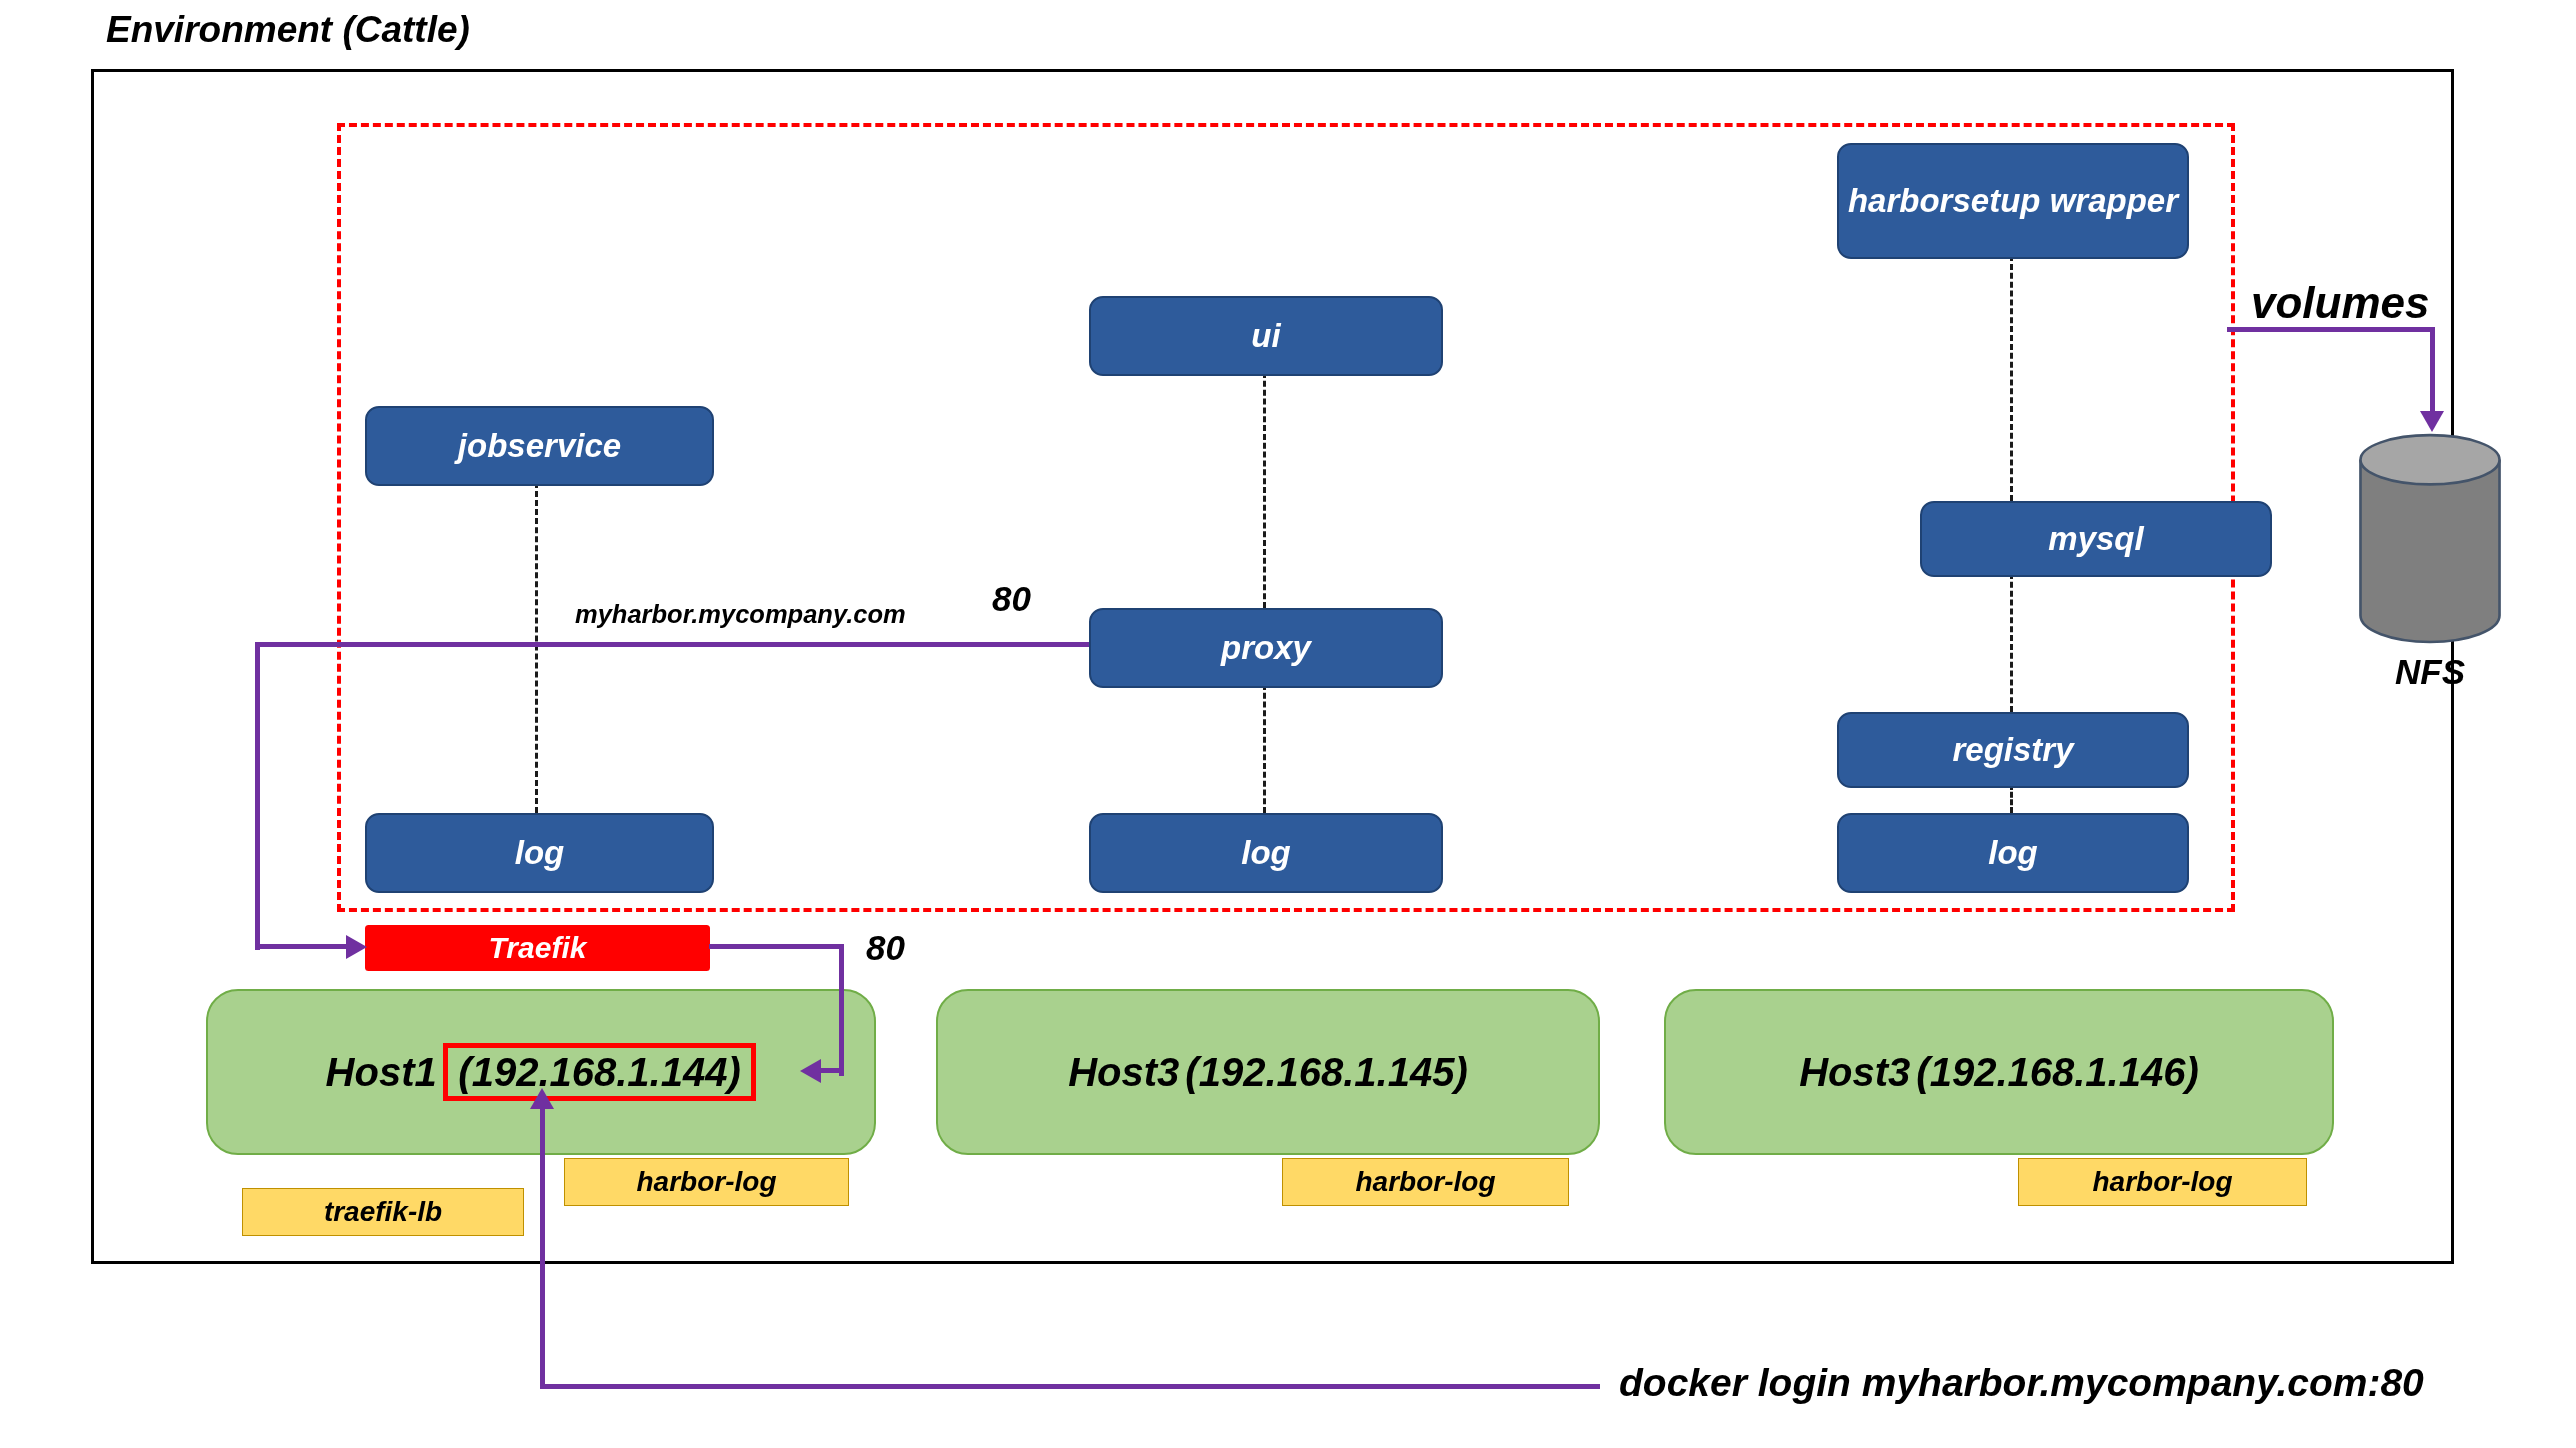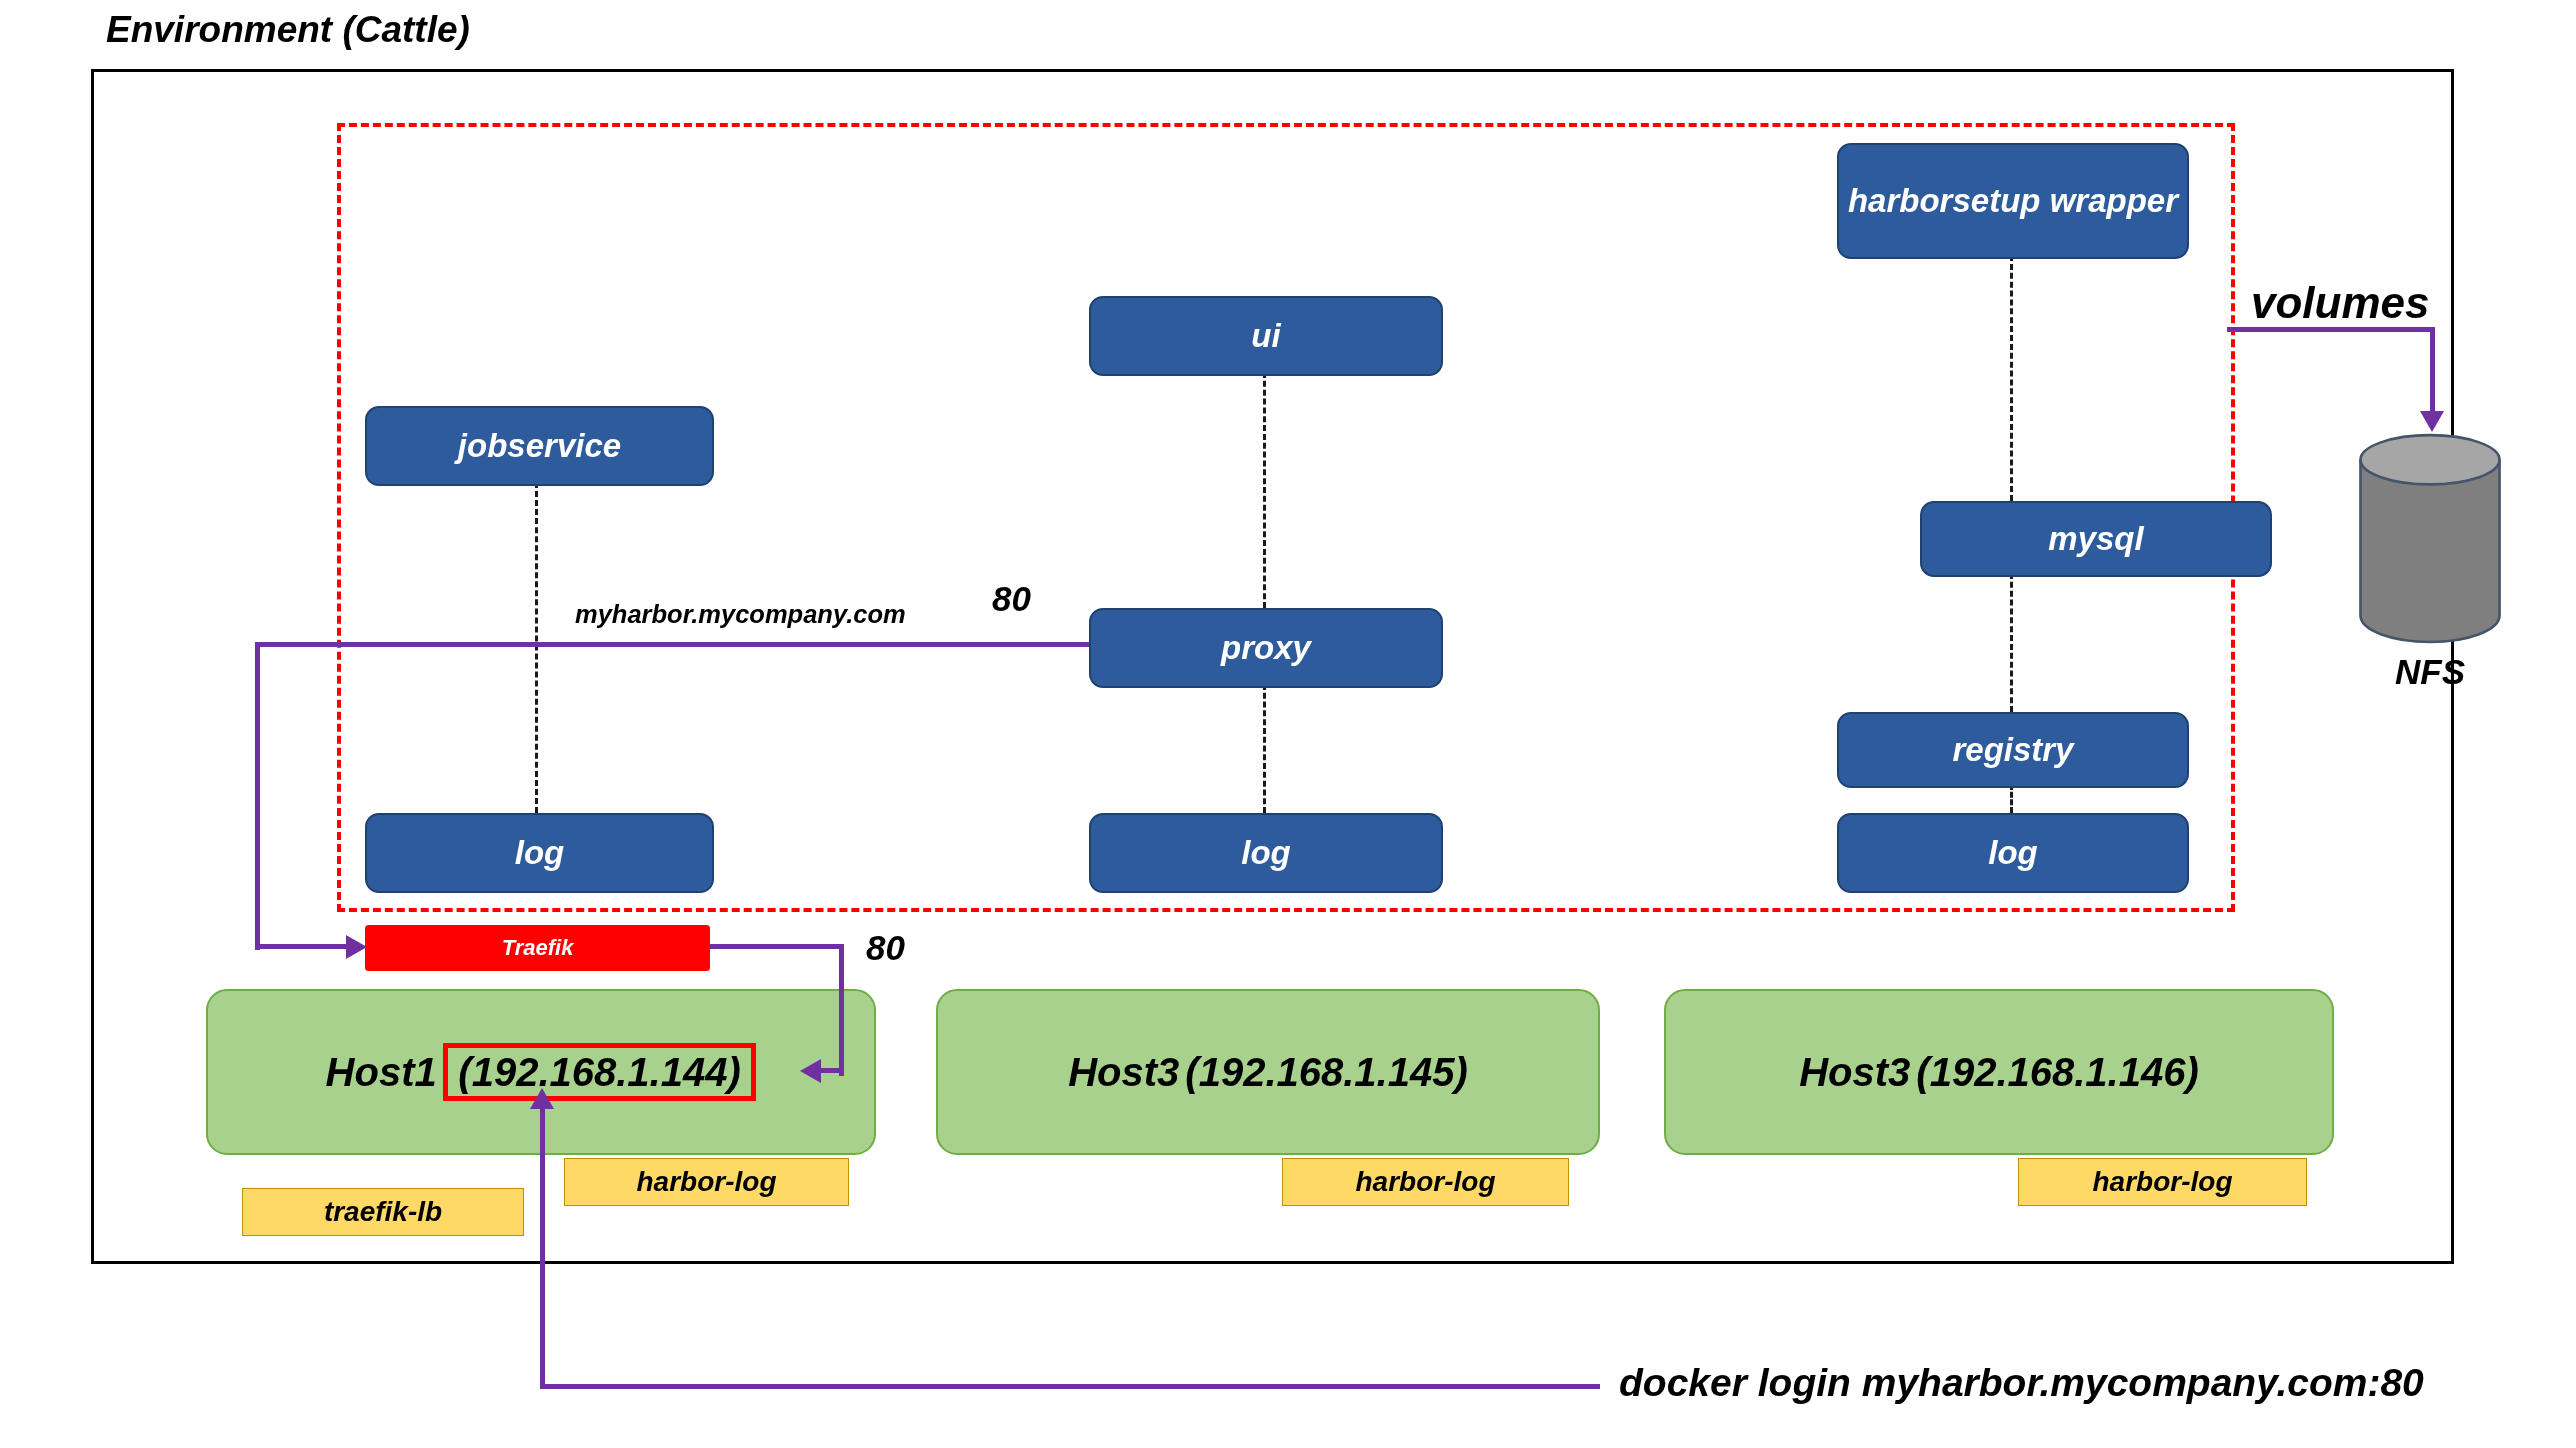--- a/index.html
+++ b/index.html
@@ -23,26 +23,26 @@
   
   .pline{position:absolute;background:#7030A0;z-index:5;}
   .ahead{position:absolute;width:0;height:0;z-index:6;}
   .ahead.right{border-top:12.3px solid transparent;border-bottom:12.3px solid transparent;border-left:21px solid #7030A0;}
   .ahead.left{border-top:12.3px solid transparent;border-bottom:12.3px solid transparent;border-right:21px solid #7030A0;}
   .ahead.down{border-left:12.3px solid transparent;border-right:12.3px solid transparent;border-top:21px solid #7030A0;}
   .ahead.up{border-left:12.3px solid transparent;border-right:12.3px solid transparent;border-bottom:21px solid #7030A0;}
   
   .traefik{
     position:absolute;left:365px;top:925px;width:345px;height:46px;background:#FF0000;
-    color:#fff;font-weight:bold;font-style:italic;font-size:22px;
+    color:#fff;font-weight:bold;font-style:italic;font-size:30px;
     display:flex;align-items:center;justify-content:center;border-radius:3.5px;z-index:4;
   }
   
   .host{
-    position:absolute;height:162px;background:#A9D18E;border:2.6px solid #70AD47;border-radius:21px;
+    position:absolute;height:162px;background:#A9D18E;border:2.6px solid #70AD47;border-radius:32px;
     display:flex;align-items:center;justify-content:center;
     font-weight:bold;font-style:italic;font-size:40px;color:#000;z-index:2;white-space:nowrap;
   }
   .host .ip{margin-left:6px;}
   .host .ip.hl{border:5.3px solid #FF0000;padding:1.8px 10.6px;}
   
   .tag{
     position:absolute;height:46px;background:#FFD966;border:1.8px solid #BF9000;
     display:flex;align-items:center;justify-content:center;
     font-weight:bold;font-style:italic;font-size:28px;color:#000;z-index:2;

